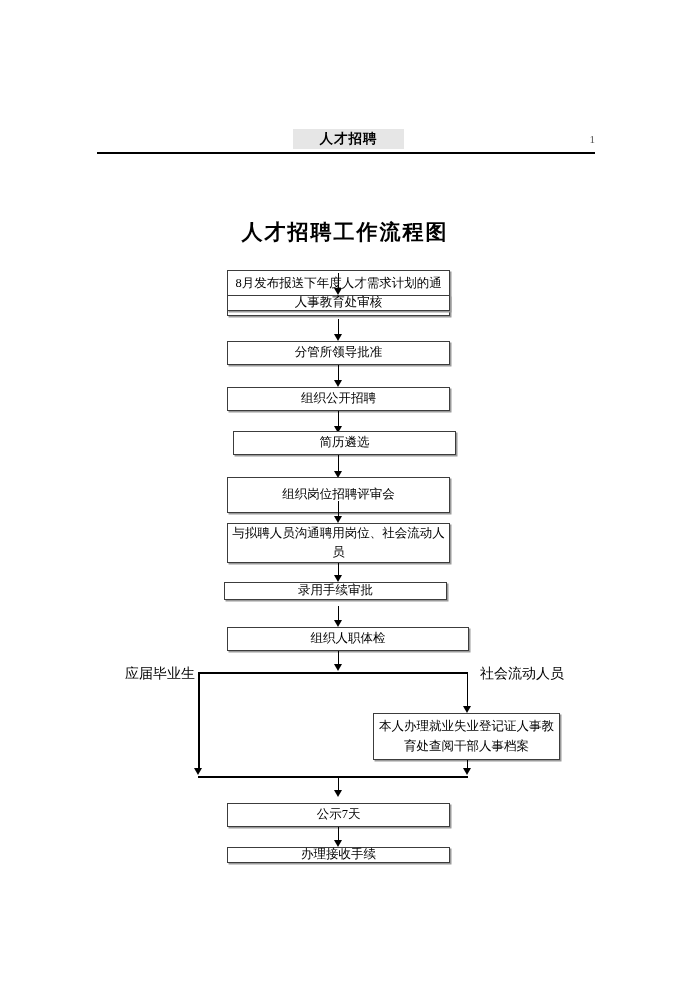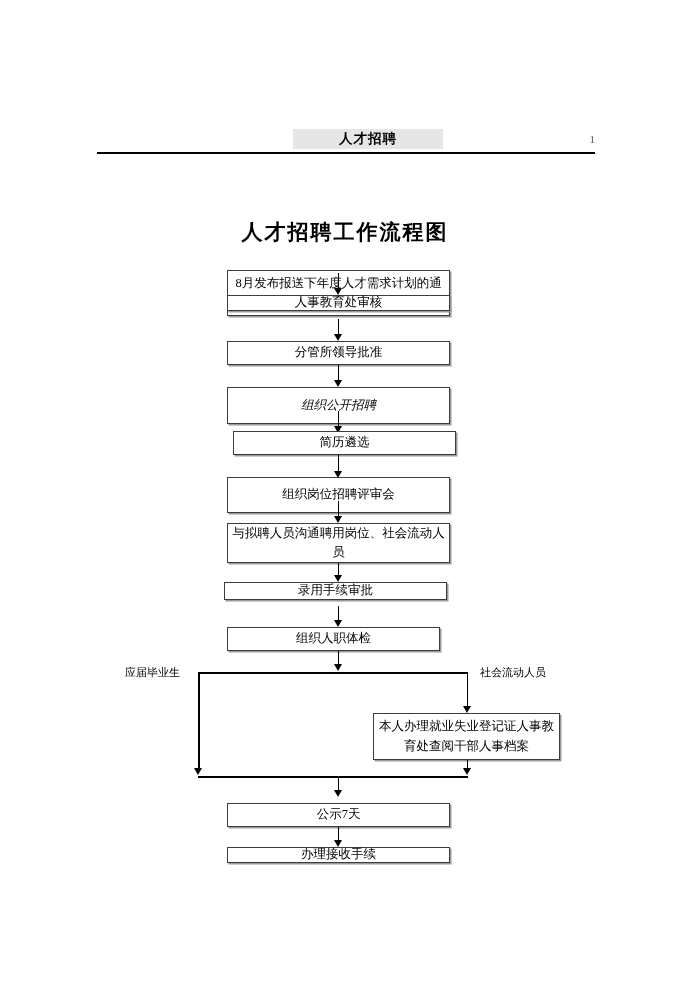--- a/index.html
+++ b/index.html
@@ -21,21 +21,21 @@
     position: absolute;
     left: 97px;
     top: 126px;
     width: 498px;
     height: 30px;
   }
   #header-title-box {
     position: absolute;
     left: 196px;
     top: 3px;
-    width: 150px;
+    width: 111px;
     height: 20px;
     background: #e6e6e6;
     text-align: center;
     font-size: 13.5px;
     font-weight: bold;
     line-height: 20px;
     letter-spacing: 1px;
   }
   #header-page-number {
     position: absolute;
@@ -105,21 +105,21 @@
     position: absolute;
     width: 0;
     height: 0;
     border-left: 4.5px solid transparent;
     border-right: 4.5px solid transparent;
     border-top: 7px solid #000000;
   }
 
   .branch-label {
     position: absolute;
-    font-size: 11px;
+    font-size: 14px;
     white-space: nowrap;
     font-family: Liberation Mono, monospace;
   }
 </style>
 </head>
 <body>
 
 <div id="page-header">
   <div id="header-title-box">人才招聘</div>
   <div id="header-page-number">1</div>
@@ -141,21 +141,21 @@
   </div>
   <div class="connector v-line" style="left:337.5px; top:319px; height:15px;"></div>
   <div class="arrow-down" style="left:333.8px; top:334px;"></div>
 
   <div class="node" style="left:227px; top:341px; width:223px; height:24px;">
     <span>分管所领导批准</span>
   </div>
   <div class="connector v-line" style="left:337.5px; top:365px; height:15px;"></div>
   <div class="arrow-down" style="left:333.8px; top:380px;"></div>
 
-  <div class="node" style="left:227px; top:387px; width:223px; height:37px;font-style:italic;">
+  <div class="node" style="left:227px; top:387px; width:223px; height:24px;">
     <span>组织公开招聘</span>
   </div>
   <div class="connector v-line" style="left:337.5px; top:411px; height:15px;"></div>
   <div class="arrow-down" style="left:333.8px; top:426px;"></div>
 
   <div class="node" style="left:233px; top:431px; width:223px; height:24px;">
     <span>简历遴选</span>
   </div>
   <div class="connector v-line" style="left:337.5px; top:455px; height:16px;"></div>
   <div class="arrow-down" style="left:333.8px; top:471px;"></div>
@@ -171,21 +171,21 @@
   </div>
   <div class="connector v-line" style="left:337.5px; top:563px; height:12px;"></div>
   <div class="arrow-down" style="left:333.8px; top:575px;"></div>
 
   <div class="node" style="left:224px; top:582px; width:223px; height:18px;">
     <span>录用手续审批</span>
   </div>
   <div class="connector v-line" style="left:337.5px; top:606px; height:14px;"></div>
   <div class="arrow-down" style="left:333.8px; top:620px;"></div>
 
-  <div class="node" style="left:227px; top:627px; width:213px; height:24px;">
+  <div class="node" style="left:227px; top:627px; width:242px; height:24px;">
     <span>组织人职体检</span>
   </div>
   <div class="connector v-line" style="left:337.5px; top:651px; height:13px;"></div>
   <div class="arrow-down" style="left:333.8px; top:664px;"></div>
 
   <div class="connector h-line" style="left:198px; top:672px; width:270px;"></div>
 
   <div class="branch-label" style="left:125px; top:665px;">应届毕业生</div>
 
   <div class="branch-label" style="left:480px; top:665px;">社会流动人员</div>

